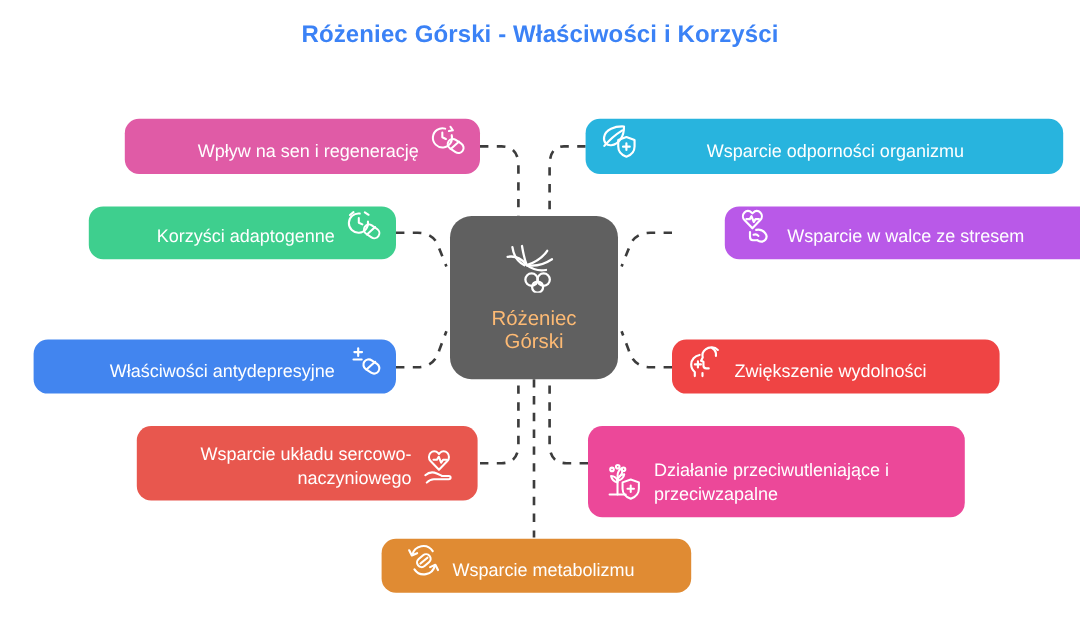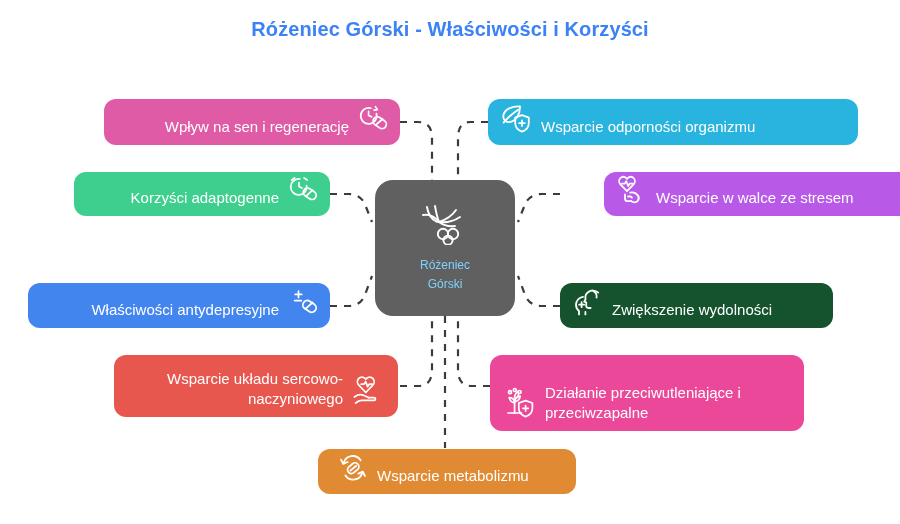--- a/index.html
+++ b/index.html
@@ -43,21 +43,21 @@
 
   
   #center{
     position:absolute;
     background:#606060;
     border-radius:18px;
     display:flex;flex-direction:column;
     align-items:center;justify-content:center;
   }
   #center .cname{
-    color:#7dd3fc;font-size:12px;line-height:19px;text-align:center;margin-top:7px;
+    color:#fdba74;font-size:17px;line-height:19px;text-align:center;margin-top:7px;
     white-space:pre-line;
   }
 </style>
 </head>
 <body>
 
 <div id="stage">
 
   <div id="title">Różeniec Górski - Właściwości i Korzyści</div>
 
@@ -163,21 +163,21 @@
         <path d="M3.0 5.6 L5.2 9.9 L9.6 8.0"></path>
         <path d="M24.4 18.2 A9.4 9.4 0 0 1 7.4 21.4"></path>
         <path d="M27.0 22.0 L24.8 17.7 L20.4 19.6"></path>
         <rect x="9.0" y="10.4" width="12.4" height="7.6" rx="3.8" transform="rotate(-40 15.2 14.2)"></rect>
         <path d="M12.4 16.6 L18.2 11.8"></path>
       </svg>
     </span>
     <span class="lbl">Wsparcie metabolizmu</span>
   </div>
 
-  <div class="card right" style="left:488px;top:99px;width:370px;height:46px;background:#28b4de;">
+  <div class="card right" style="left:488px;top:99px;width:398px;height:46px;background:#28b4de;gap:48px;">
     <span class="ico">
       <svg width="32" height="29" viewBox="0 0 32 29" fill="none" stroke="#fff" stroke-width="1.8" stroke-linecap="round" stroke-linejoin="round">
         <path d="M20.0 2.4 C12.4 2.0 4.4 5.0 3.4 11.4 C2.8 15.4 5.6 18.4 9.4 18.0
                  C15.8 17.4 20.2 10.4 20.0 2.4z"></path>
         <path d="M3.6 18.6 C7.4 14.0 12.8 9.2 18.6 5.6"></path>
         <path d="M22.0 11.2 L28.8 13.6 V19.0 C28.8 23.2 25.8 26.2 22.0 27.6
                  C18.2 26.2 15.2 23.2 15.2 19.0 V13.6 L22.0 11.2z"></path>
         <path d="M22.0 16.4 V22.0 M19.2 19.2 H24.8"></path>
       </svg>
     </span>
@@ -192,21 +192,21 @@
         <path d="M6.0 8.6 L8.8 8.6 L10.2 6.2 L12.2 11.0 L13.6 8.6 L16.4 8.6"></path>
         <path d="M14.2 17.6 C17.2 17.0 20.2 18.2 21.8 20.4 C23.0 22.0 23.0 24.4 21.6 26.0
                  C20.0 27.8 17.0 27.8 15.2 26.2"></path>
         <path d="M15.2 26.2 L11.4 26.2 C9.8 26.2 9.0 25.0 9.0 23.6 L9.0 19.4"></path>
         <path d="M12.0 21.6 C13.4 21.0 15.0 21.4 16.0 22.6"></path>
       </svg>
     </span>
     <span class="lbl">Wsparcie w walce ze stresem</span>
   </div>
 
-  <div class="card right" style="left:560px;top:283px;width:273px;height:45px;background:#14532d;">
+  <div class="card right" style="left:560px;top:283px;width:273px;height:45px;background:#ef4444;">
     <span class="ico">
       <svg width="31" height="28" viewBox="0 0 31 28" fill="none" stroke="#fff" stroke-width="1.8" stroke-linecap="round" stroke-linejoin="round">
         <path d="M26.2 4.6 C23.6 2.0 19.0 1.8 16.0 4.2 C13.6 6.0 13.0 8.6 13.6 11.0
                  L12.2 13.6 L14.2 14.4 L14.2 17.6 C14.2 19.0 15.2 20.0 16.6 20.0 L18.6 20.0"></path>
         <path d="M21.4 3.0 C24.0 4.6 25.0 7.0 24.6 9.6"></path>
         <path d="M11.0 8.8 C7.0 9.4 4.0 12.8 4.0 16.8 C4.0 19.4 5.2 21.6 7.0 23.0
                  L7.0 26.4"></path>
         <path d="M13.4 23.8 L13.4 26.4"></path>
         <path d="M9.6 14.2 L9.6 19.2 M7.1 16.7 L12.1 16.7"></path>
       </svg>

